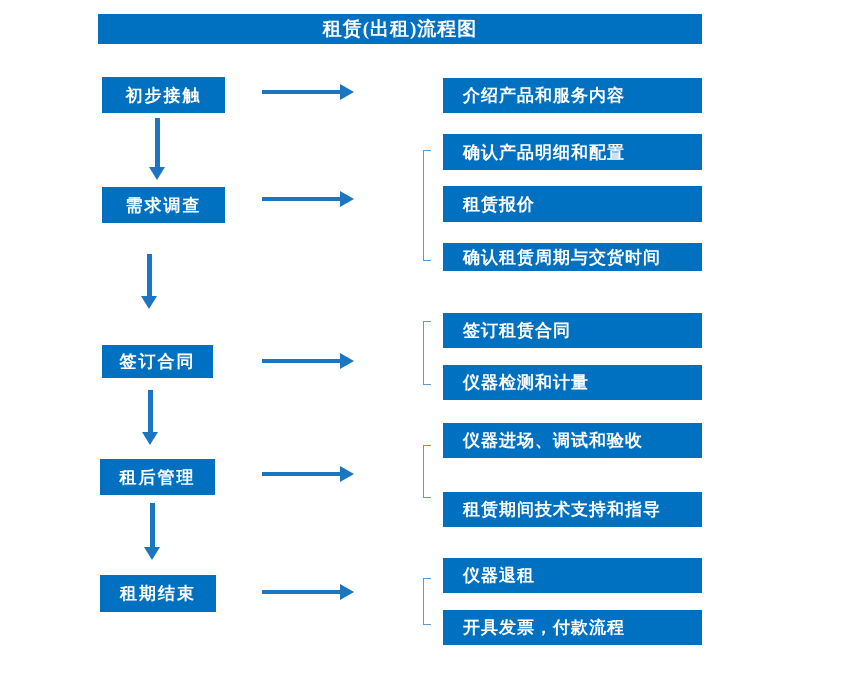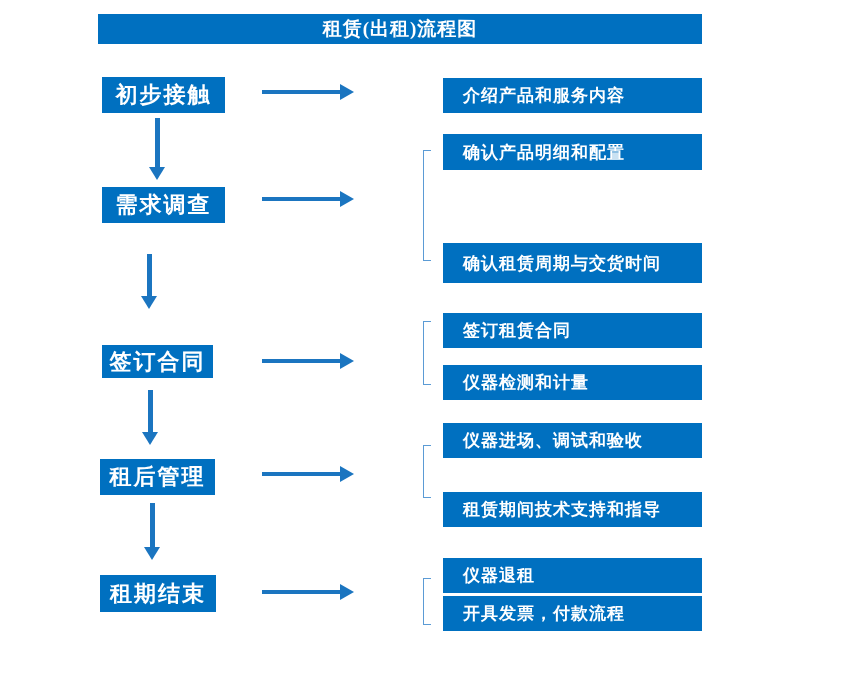--- a/index.html
+++ b/index.html
@@ -8,21 +8,21 @@
     font-family:"Liberation Serif","DejaVu Serif",serif;
   }
   .box{
     position:absolute;background:#0070C0;color:#fff;font-weight:bold;
     display:flex;align-items:center;box-sizing:border-box;
   }
   .title-bar{
     left:98px;top:14px;width:604px;height:30px;justify-content:center;
     font-size:19px;letter-spacing:1px;
   }
-  .left-box{justify-content:center;font-size:22px;letter-spacing:2px;}
+  .left-box{justify-content:center;font-size:17px;letter-spacing:2px;}
   .right-box{left:443px;width:259px;height:35px;padding-left:20px;font-size:17px;letter-spacing:1px;}
   
   .h-arrow{position:absolute;}
   .h-arrow .shaft{position:absolute;left:0;top:6px;width:78px;height:4px;background:#1B75C0;}
   .h-arrow .head{
     position:absolute;left:78px;top:0;width:0;height:0;
     border-top:8px solid transparent;border-bottom:8px solid transparent;
     border-left:14px solid #1B75C0;
   }
   
@@ -47,27 +47,28 @@
   <div class="box title-bar">租赁(出租)流程图</div>
 
   <div class="box left-box" style="left:102px;top:77px;width:123px;height:36px;">初步接触</div>
   <div class="box left-box" style="left:102px;top:187px;width:123px;height:36px;">需求调查</div>
   <div class="box left-box" style="left:102px;top:345px;width:111px;height:33px;">签订合同</div>
   <div class="box left-box" style="left:100px;top:459px;width:115px;height:36px;">租后管理</div>
   <div class="box left-box" style="left:100px;top:575px;width:116px;height:37px;">租期结束</div>
 
   <div class="box right-box" style="top:78px;">介绍产品和服务内容</div>
   <div class="box right-box" style="top:134px;height:36px;">确认产品明细和配置</div>
-  <div class="box right-box" style="top:243px;height:40px;">确认租赁周期与交货时间</div>
+  <div class="box right-box" style="top:186px;height:36px;">租赁报价</div>
+  <div class="box right-box" style="top:243px;height:28px;">确认租赁周期与交货时间</div>
   <div class="box right-box" style="top:313px;">签订租赁合同</div>
   <div class="box right-box" style="top:365px;">仪器检测和计量</div>
   <div class="box right-box" style="top:423px;">仪器进场、调试和验收</div>
   <div class="box right-box" style="top:492px;font-family:Liberation Mono, monospace;">租赁期间技术支持和指导</div>
   <div class="box right-box" style="top:558px;">仪器退租</div>
-  <div class="box right-box" style="top:596px;">开具发票，付款流程</div>
+  <div class="box right-box" style="top:610px;">开具发票，付款流程</div>
 
   <div class="h-arrow" style="left:262px;top:84px;">
     <div class="shaft"></div>
     <div class="head"></div>
   </div>
   <div class="h-arrow" style="left:262px;top:191px;">
     <div class="shaft"></div>
     <div class="head"></div>
   </div>
   <div class="h-arrow" style="left:262px;top:353px;">

